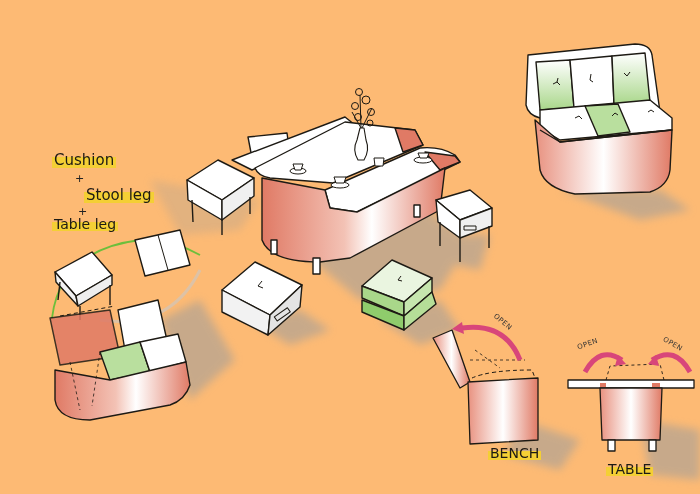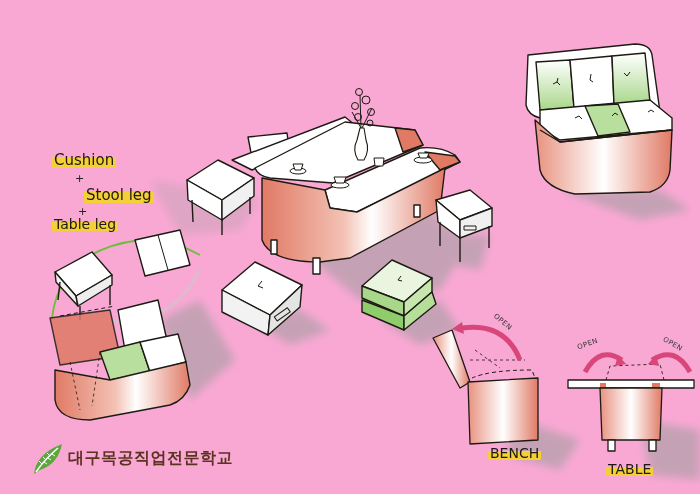--- a/index.html
+++ b/index.html
@@ -1,16 +1,16 @@
 <!DOCTYPE html>
 <html><head>
 <meta charset="utf-8">
 <style>
   html,body{margin:0;padding:0;background:#ffffff;}
-  #canvas{position:relative;width:700px;height:494px;overflow:hidden;background:#f9a8d4;font-family:"DejaVu Sans",sans-serif;}
+  #canvas{position:relative;width:700px;height:494px;overflow:hidden;background:#fdba74;font-family:"DejaVu Sans",sans-serif;}
   svg{position:absolute;left:0;top:0;}
   .label-hand{position:absolute;font-family:"DejaVu Sans",sans-serif;color:#1d1a14;line-height:1;}
   .hl{background:linear-gradient(transparent 35%, #f4cf35 35%, #f4cf35 92%, transparent 92%);padding:0 2px;}
   .plus{position:absolute;font-size:11px;color:#222;}
   .open-label{position:absolute;font-size:7px;color:#333;letter-spacing:0.5px;font-family:"DejaVu Sans",sans-serif;}
   .logo{position:absolute;left:30px;top:440px;height:36px;display:flex;align-items:center;}
   .logo-text{font-family:"DejaVu Sans",sans-serif;font-weight:bold;font-size:16px;color:#5a3220;margin-left:4px;letter-spacing:0.5px;}
 </style>
 </head>
 <body>
@@ -212,21 +212,13 @@
   <div class="open-label" style="left:577px;top:340px;transform:rotate(-20deg);">OPEN</div>
   <div class="open-label" style="left:662px;top:340px;transform:rotate(30deg);">OPEN</div>
 
   <div class="label-hand" style="left:488px;top:446px;font-size:14px;">
     <span class="hl">BENCH</span>
   </div>
   <div class="label-hand" style="left:606px;top:462px;font-size:14px;text-align:center;">
     <span class="hl">TABLE</span>
   </div>
 
-  <div class="logo">
-    <svg width="34" height="36" viewBox="0 0 34 36" style="position:static">
-      <path d="M4 34 Q6 14 32 4 Q28 24 10 30 Z" fill="#5aa83a"></path>
-      <path d="M6 32 Q14 20 28 8" stroke="#ffffff" stroke-width="1.5" fill="none"></path>
-      <path d="M12 24 l-3 -3 M16 20 l-3 -3 M20 16 l-3 -3 M14 22 l3 2 M18 18 l3 2 M22 14 l3 2" stroke="#ffffff" stroke-width="1" fill="none"></path>
-    </svg>
-    <span class="logo-text">대구목공직업전문학교</span>
-  </div>
 </div>
 
 </body></html>

